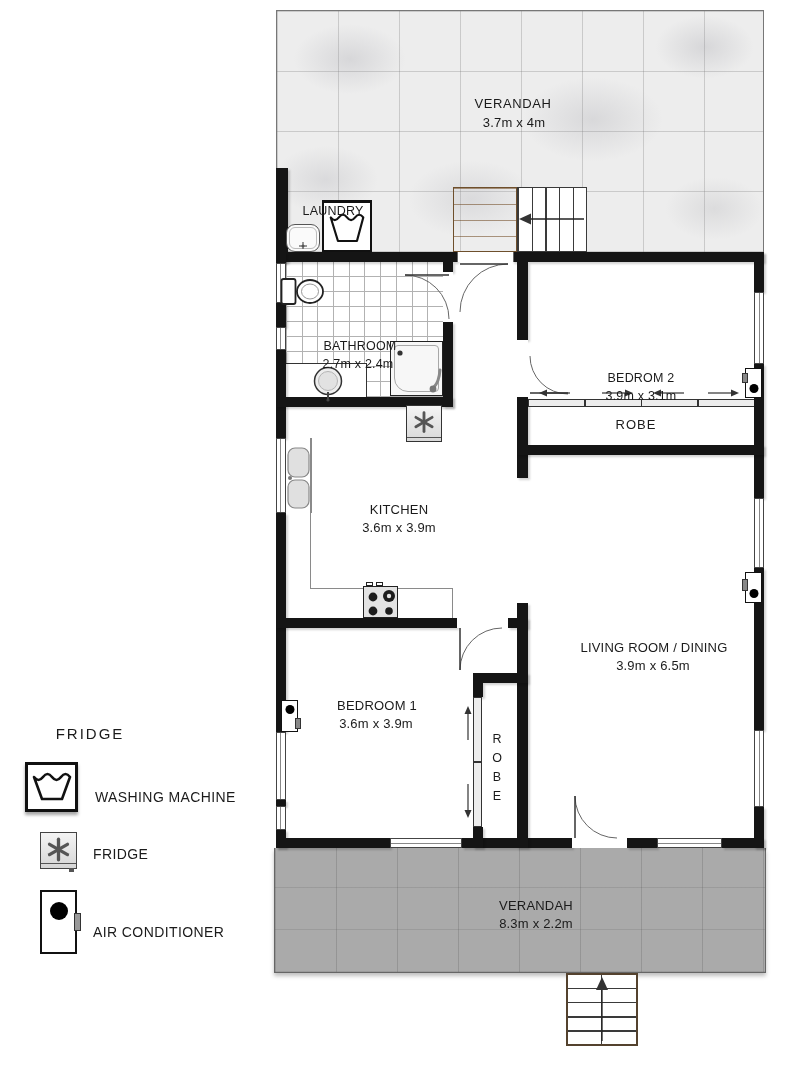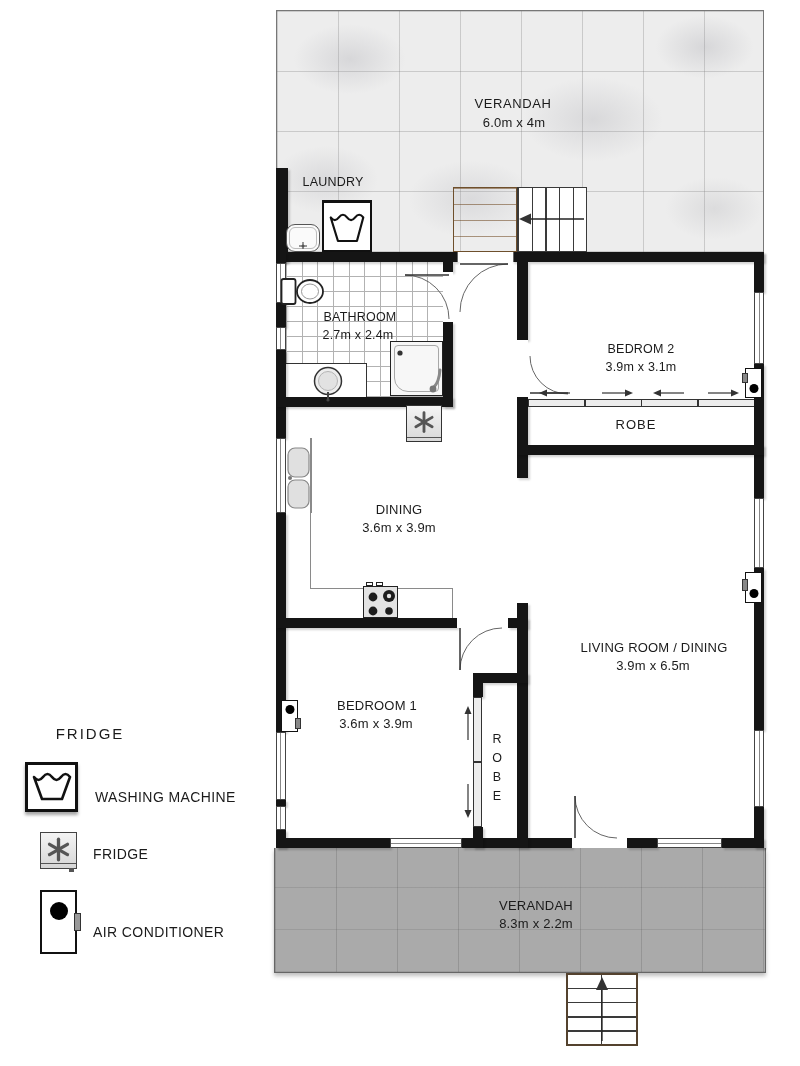--- a/index.html
+++ b/index.html
@@ -75,21 +75,21 @@
   
   .track-h{position:absolute;left:528px;top:399px;width:226px;height:8px;background:#ededed;
     border-top:1.5px solid #333;border-bottom:1.5px solid #333;box-sizing:border-box;z-index:5;
     background-image:repeating-linear-gradient(90deg,#333 0 1.3px,transparent 1.3px 56.5px);}
   .track-v{position:absolute;left:473px;top:697px;width:9px;height:130px;background:#ededed;
     border-left:1.5px solid #333;border-right:1.5px solid #333;box-sizing:border-box;z-index:5;
     background-image:repeating-linear-gradient(180deg,#333 0 1.3px,transparent 1.3px 64.5px);}
   
   .lbl{position:absolute;transform:translate(-50%,-50%);white-space:nowrap;z-index:8;
        font-size:13px;letter-spacing:.2px;color:#1b1b1b;}
-  .lbl.small{font-size:12.5px;}
+  .lbl.small{font-size:12.5px;margin-top:29px;}
   .lbl.vert{writing-mode:vertical-rl;text-orientation:upright;letter-spacing:5px;font-size:12.5px;}
   
   .index-title{position:absolute;transform:translate(-50%,-50%);font-size:15px;letter-spacing:2px;z-index:8;}
   .legend-label{position:absolute;transform:translateY(-50%);font-size:14px;letter-spacing:.4px;z-index:8;}
   .legend-wm{position:absolute;left:25px;top:762px;width:53px;height:50px;background:#fff;
     border:3px solid #111;box-sizing:border-box;box-shadow:0 3px 3px rgba(0,0,0,.35);z-index:6;}
   .legend-fridge{position:absolute;left:40px;top:832px;width:37px;height:37px;
     background:linear-gradient(180deg,#f4f4f4,#d6d6d6);border:1.5px solid #444;box-sizing:border-box;z-index:6;}
   .legend-fridge .door{position:absolute;left:0;right:0;bottom:4px;border-top:1px solid #555;}
   .legend-fridge .foot{position:absolute;right:2px;bottom:-4px;width:5px;height:4px;background:#555;}
@@ -316,33 +316,33 @@
       <line x1="531" y1="219" x2="584" y2="219" stroke="#222" stroke-width="1.3"></line>
       <polygon class="head" points="519,219 531,213.5 531,224.5" fill="#222"></polygon>
     </g>
     <g>
       <line x1="602" y1="990" x2="602" y2="1041" stroke="#222" stroke-width="1.3"></line>
       <polygon class="head" points="602,977 596,990 608,990" fill="#222"></polygon>
     </g>
   </svg>
 
   <div class="lbl" style="left:513px;top:103px;letter-spacing:.6px">VERANDAH</div>
-  <div class="lbl" style="left:514px;top:122px">6.0m x 4m</div>
+  <div class="lbl" style="left:514px;top:122px">3.7m x 4m</div>
 
   <div class="lbl small" style="left:333px;top:182px">LAUNDRY</div>
 
   <div class="lbl small" style="left:360px;top:317px">BATHROOM</div>
   <div class="lbl small" style="left:358px;top:335px">2.7m x 2.4m</div>
 
   <div class="lbl small" style="left:641px;top:349px">BEDROM 2</div>
   <div class="lbl small" style="left:641px;top:367px">3.9m x 3.1m</div>
 
   <div class="lbl" style="left:636px;top:424px;letter-spacing:1px">ROBE</div>
 
-  <div class="lbl" style="left:399px;top:509px">DINING</div>
+  <div class="lbl" style="left:399px;top:509px">KITCHEN</div>
   <div class="lbl" style="left:399px;top:527px">3.6m x 3.9m</div>
 
   <div class="lbl" style="left:654px;top:647px">LIVING ROOM / DINING</div>
   <div class="lbl" style="left:653px;top:665px">3.9m x 6.5m</div>
 
   <div class="lbl" style="left:377px;top:705px">BEDROOM 1</div>
   <div class="lbl" style="left:376px;top:723px">3.6m x 3.9m</div>
 
   <div class="lbl vert" style="left:497px;top:770px">ROBE</div>
 

